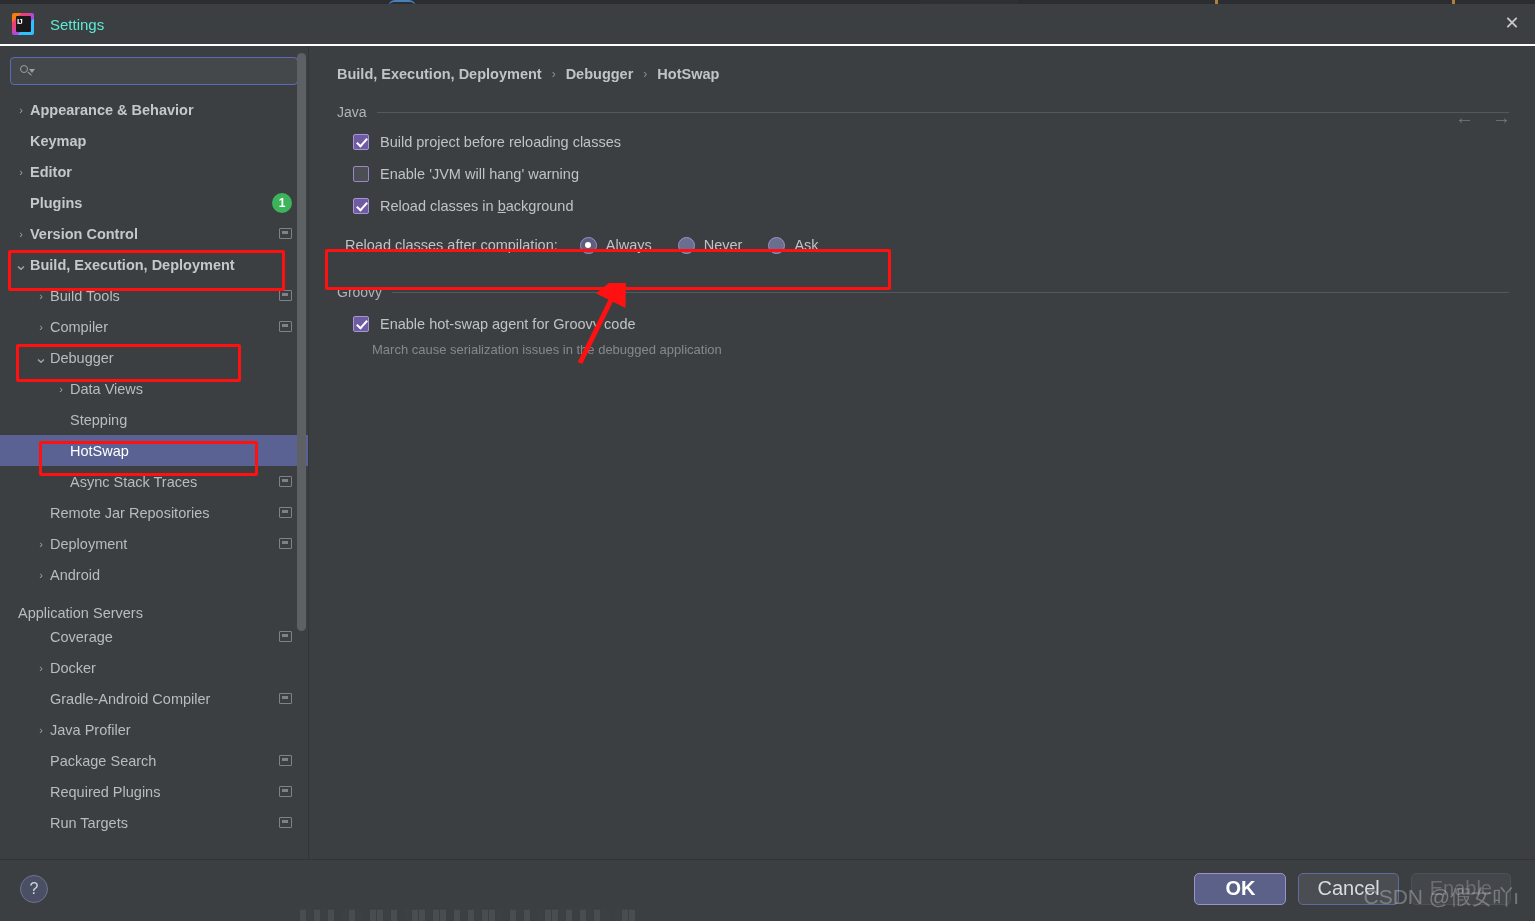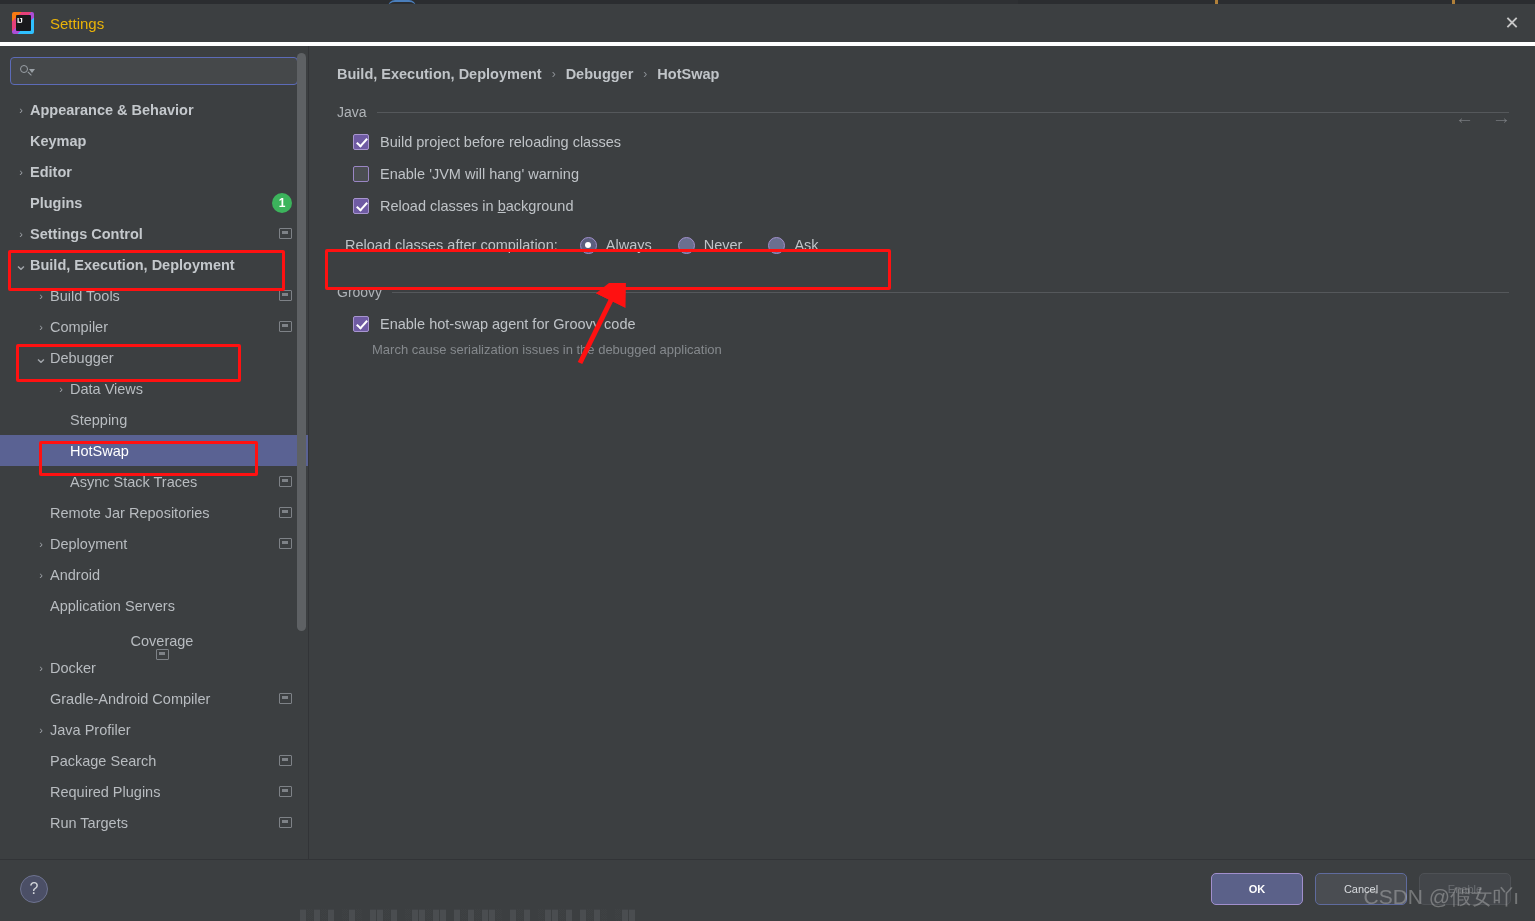--- a/index.html
+++ b/index.html
@@ -58,21 +58,21 @@
   }
 
   
   .titlebar {
     height: 42px;
     background: #3c3f41;
     display: flex;
     align-items: center;
     position: relative;
     flex: 0 0 auto;
-    border-bottom: 4px solid #ffffff;
+    border-bottom: 2px solid #ffffff;
   }
   .app-icon {
     margin-left: 12px;
     width: 22px; height: 22px;
     position: relative;
     flex: 0 0 auto;
   }
   .app-icon .sq {
     position: absolute;
     width: 100%; height: 100%;
@@ -95,21 +95,21 @@
     left: 5px; top: 4px;
     font-size: 8px;
     color: #fff;
     font-family: "Liberation Sans", sans-serif;
     font-weight: bold;
     letter-spacing: -1px;
   }
   .title-text {
     margin-left: 16px;
     font-size: 15px;
-    color: #eab308;
+    color: #5eead4;
   }
   .close-btn {
     position: absolute;
     right: 0; top: -4px;
     width: 46px; height: 46px;
     display: flex;
     align-items: center;
     justify-content: center;
     color: #c8c8c8;
     font-size: 18px;
@@ -429,21 +429,21 @@
     align-items: center;
     justify-content: center;
     cursor: pointer;
     flex: 0 0 auto;
   }
   .footer-spacer { flex: 1 1 auto; }
   .btn {
     min-width: 90px;
     height: 32px;
     border-radius: 5px;
-    font-size: 11px;
+    font-size: 20px;
     font-family: "Liberation Sans", sans-serif;
     display: flex;
     align-items: center;
     justify-content: center;
     cursor: pointer;
     margin-left: 12px;
     padding: 0 18px;
   }
   .btn-default {
     background: #5b6189;
@@ -528,21 +528,21 @@
             <span class="tree-spacer"></span>
           </div>
           <div class="tree-item bold" style="padding-left: 12px;">
             <span class="tree-arrow none">›</span>
             <span class="tree-label">Plugins</span>
             <span class="tree-spacer"></span>
             <span class="badge-count">1</span>
           </div>
           <div class="tree-item bold" style="padding-left: 12px;">
             <span class="tree-arrow">›</span>
-            <span class="tree-label">Settings Control</span>
+            <span class="tree-label">Version Control</span>
             <span class="tree-spacer"></span>
             <span class="setting-marker"></span>
           </div>
           <div class="tree-item bold" style="padding-left: 12px;">
             <span class="tree-arrow" style="font-size: 16px; line-height: 6px;">⌄</span>
             <span class="tree-label">Build, Execution, Deployment</span>
             <span class="tree-spacer"></span>
           </div>
           <div class="tree-item" style="padding-left: 32px;">
             <span class="tree-arrow">›</span>
@@ -592,26 +592,26 @@
             <span class="tree-arrow">›</span>
             <span class="tree-label">Deployment</span>
             <span class="tree-spacer"></span>
             <span class="setting-marker"></span>
           </div>
           <div class="tree-item" style="padding-left: 32px;">
             <span class="tree-arrow">›</span>
             <span class="tree-label">Android</span>
             <span class="tree-spacer"></span>
           </div>
-          <div class="tree-item" style="padding-left: 32px;">
+          <div class="tree-item" style=" align-items: flex-end;">
             <span class="tree-arrow none">›</span>
             <span class="tree-label">Application Servers</span>
             <span class="tree-spacer"></span>
           </div>
-          <div class="tree-item" style="padding-left: 32px; flex-direction: column;">
+          <div class="tree-item" style="padding-left: 32px;">
             <span class="tree-arrow none">›</span>
             <span class="tree-label">Coverage</span>
             <span class="tree-spacer"></span>
             <span class="setting-marker"></span>
           </div>
           <div class="tree-item" style="padding-left: 32px;">
             <span class="tree-arrow">›</span>
             <span class="tree-label">Docker</span>
             <span class="tree-spacer"></span>
           </div>

